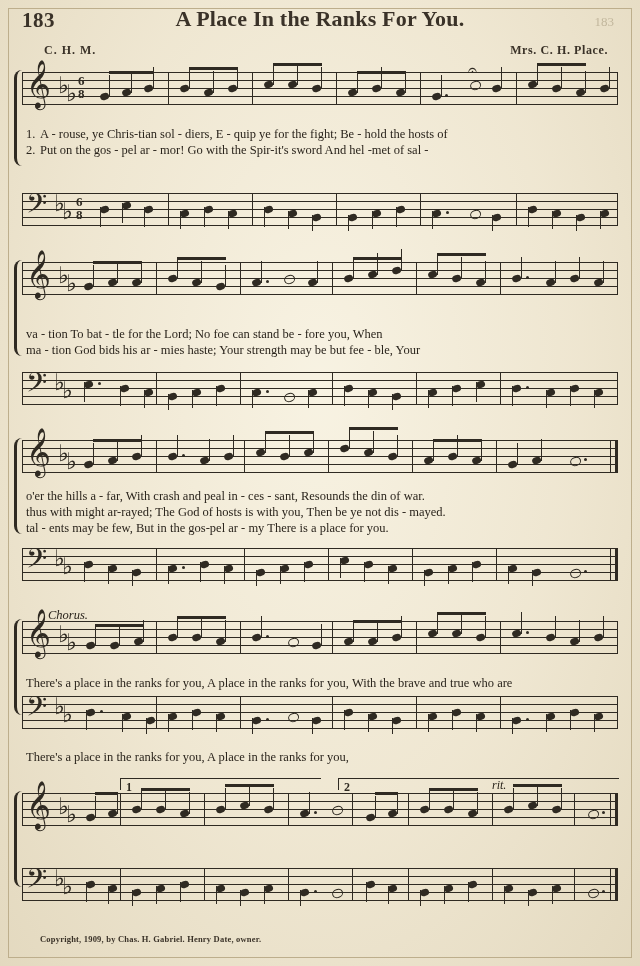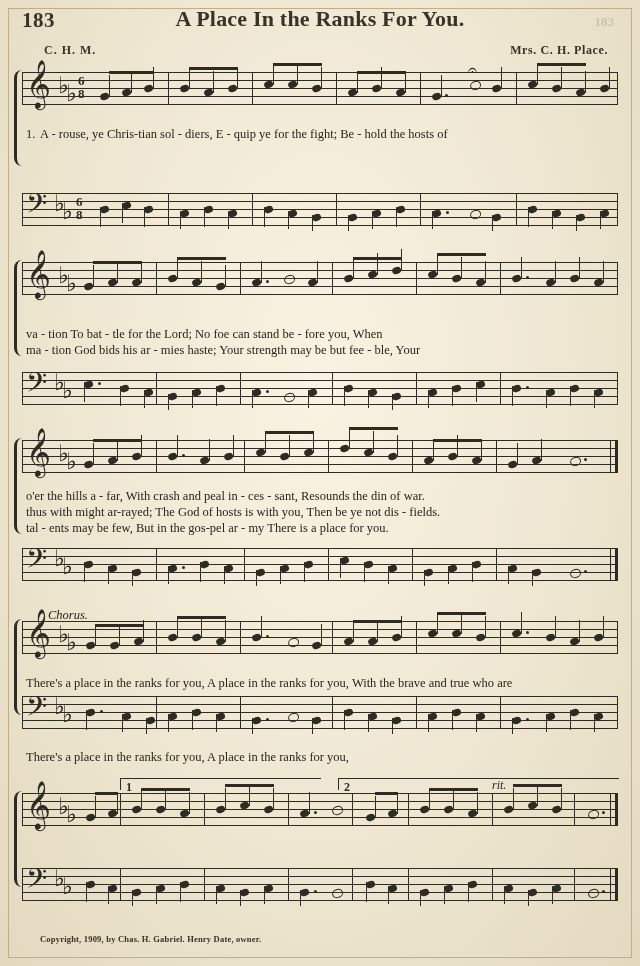--- a/index.html
+++ b/index.html
@@ -316,20 +316,23 @@
       <div class="beam" style="left:515px; top:-9px; width:49px;"></div>
       <div class="noteh" style="left:578px; top:13px;"></div>
         <div class="stem" style="left:587px; top:-5px;"></div>
       <div class="barline" style="left:595px;"></div>
     </div>
   </div>
 
   <div class="lyric-line" style="top:127px;">
     <span class="num">1.</span><span>A - rouse, ye Chris-tian sol - diers,  E - quip ye for the  fight; Be - hold the hosts of</span>
   </div>
+  <div class="lyric-line" style="top:143px;">
+    <span class="num">2.</span><span>Put on  the gos - pel  ar - mor!  Go with the Spir-it's sword And hel -met of sal -</span>
+  </div>
 
   <div class="system" style="top:193px;">
     <div class="staff">
       <div class="line l0"></div>
         <div class="line l1"></div>
         <div class="line l2"></div>
         <div class="line l3"></div>
         <div class="line l4"></div>
       <div class="barline" style="left:0;"></div>
       <div class="clef bass">𝄢</div>
@@ -601,21 +604,21 @@
       <div class="dot" style="left:562px; top:18px;"></div>
       <div class="barline" style="left:588px;"></div>
       <div class="barline thick" style="left:593px;"></div>
     </div>
   </div>
 
   <div class="lyric-line" style="top:489px;">
     <span>o'er  the  hills   a - far, With crash and peal in - ces - sant, Resounds the din  of   war.</span>
   </div>
   <div class="lyric-line" style="top:505px;">
-    <span>thus with might ar-rayed; The God  of hosts is  with you, Then be    ye not dis - fields.</span>
+    <span>thus with might ar-rayed; The God  of hosts is  with you, Then be    ye not dis - mayed.</span>
   </div>
   <div class="lyric-line" style="top:521px;">
     <span>tal - ents may be  few,  But  in  the gos-pel ar - my There is   a place for you.</span>
   </div>
 
   <div class="system" style="top:548px;">
     <div class="staff">
       <div class="line l0"></div>
         <div class="line l1"></div>
         <div class="line l2"></div>

